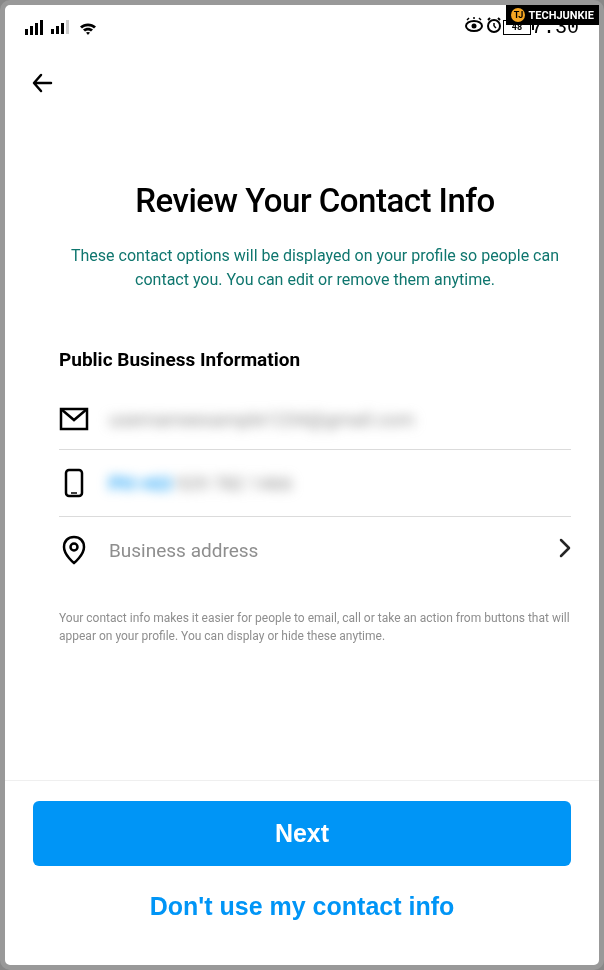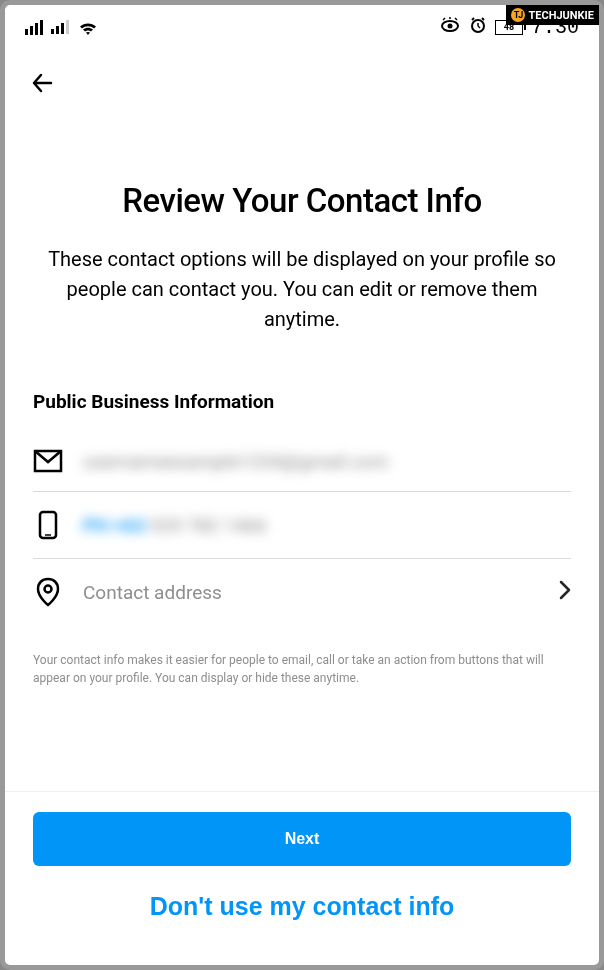--- a/index.html
+++ b/index.html
@@ -59,21 +59,20 @@
       color: #000;
     }
     .status-left {
       display: flex;
       align-items: center;
       gap: 8px;
     }
     .status-right {
       display: flex;
       align-items: center;
-      gap: 8px;
     }
     .signal-bars {
       display: flex;
       align-items: flex-end;
       gap: 2px;
     }
     .signal-bars span {
       width: 3px;
       background: #000;
       display: block;
@@ -112,32 +111,33 @@
     }
     .back-arrow {
       display: inline-block;
       cursor: pointer;
     }
     .content {
       flex: 1;
       padding: 0 28px;
       display: flex;
       flex-direction: column;
+      margin-left: 26px;
     }
     .page-title {
       font-size: 33px;
       font-weight: 500;
       text-align: center;
       margin-top: 80px;
       color: #000;
       letter-spacing: -0.5px;
     }
     .page-subtitle {
-      font-size: 20px;
-      color: #000000;
+      font-size: 16px;
+      color: #0f766e;
       text-align: center;
       margin-top: 24px;
       line-height: 1.5;
       padding: 0 8px;
     }
     .section-header {
       font-size: 19px;
       font-weight: 700;
       color: #000;
       margin-top: 56px;
@@ -186,21 +186,21 @@
       border-top: 1px solid #efefef;
       padding: 20px 28px 26px;
     }
     .primary-button {
       width: 100%;
       background: #0095f6;
       color: #fff;
       border: none;
       border-radius: 6px;
       padding: 18px;
-      font-size: 16px;
+      font-size: 25px;
       font-weight: 600;
       cursor: pointer;
     }
     .secondary-button {
       width: 100%;
       background: transparent;
       color: #0095f6;
       border: none;
       padding: 18px;
       font-size: 25px;
@@ -307,21 +307,21 @@
       </span>
     </div>
 
     <div class="info-row" style="border-bottom:none">
       <span class="info-icon">
         <svg width="24" height="30" viewBox="0 0 24 30">
             <path d="M12 2 C6 2 2 6 2 12 C2 20 12 28 12 28 C12 28 22 20 22 12 C22 6 18 2 12 2 Z" fill="none" stroke="#000" stroke-width="2.5"></path>
             <circle cx="12" cy="12" r="3.5" fill="none" stroke="#000" stroke-width="2.5"></circle>
           </svg>
       </span>
-      <span class="info-value placeholder-text">Contact address</span>
+      <span class="info-value placeholder-text">Business address</span>
       <span class="chevron">
         <svg width="12" height="20" viewBox="0 0 12 20">
             <path d="M2 2 L10 10 L2 18" fill="none" stroke="#262626" stroke-width="2.5" stroke-linecap="round" stroke-linejoin="round"></path>
           </svg>
       </span>
     </div>
 
     <p class="helper-text">Your contact info makes it easier for people to email, call or take an action from buttons that will appear on your profile. You can display or hide these anytime.</p>
   </div>
 

